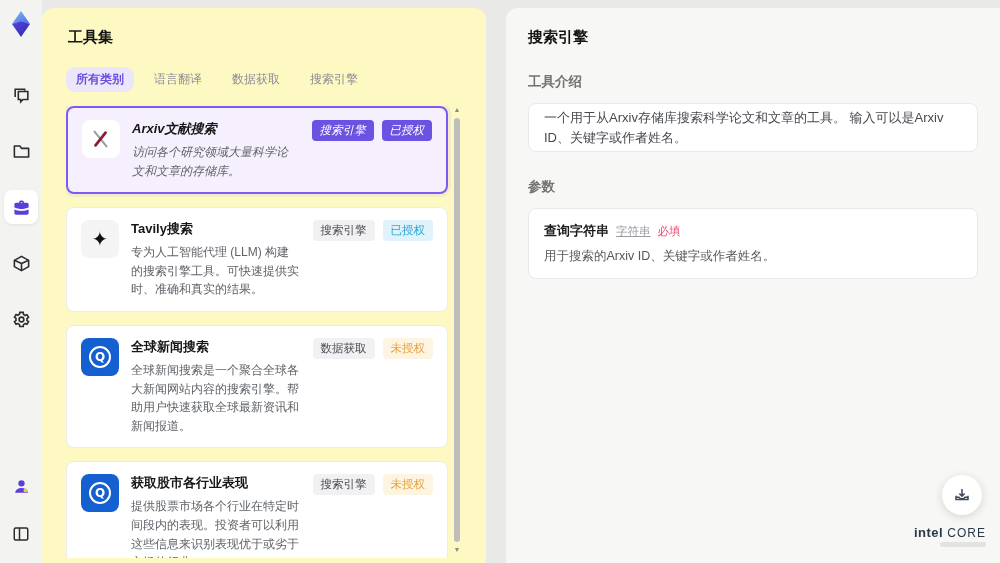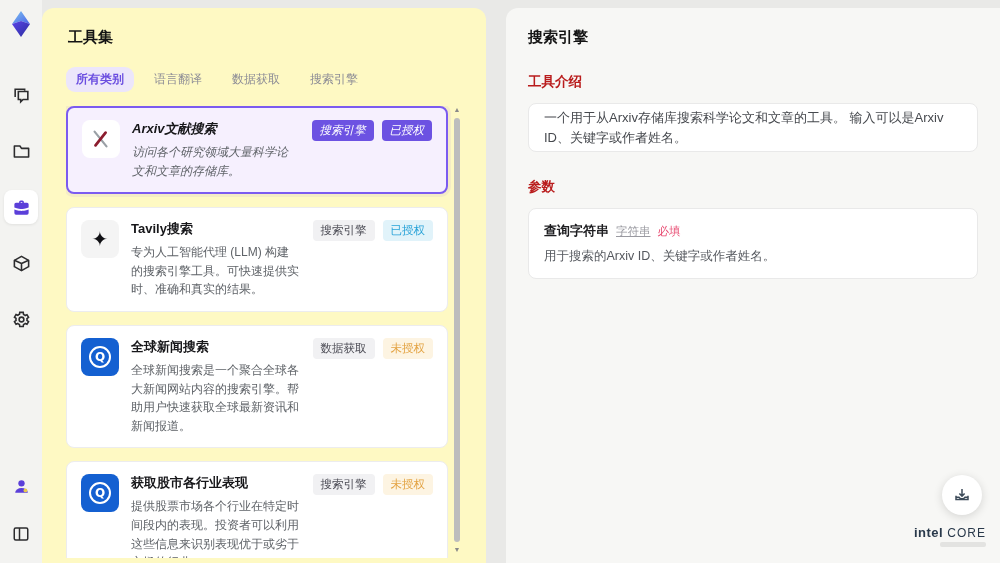--- a/index.html
+++ b/index.html
@@ -75,21 +75,21 @@
   .vscroll .arrow.up { top:0; }
   .vscroll .arrow.down { bottom:4px; }
   .vscroll .thumb { position:absolute; left:2px; top:12px; width:6px; height:424px; background:#bdbdbd; border-radius:3px; }
 
   
   .detail-panel {
     position:absolute; left:506px; top:8px; width:494px; height:555px;
     background:#f7f7f5; border-radius:12px 0 0 0; padding:18px 22px;
   }
   .detail-title { font-size:15px; font-weight:bold; color:#141414; margin:2px 0 26px 0; }
-  .section-h { font-size:13.5px; font-weight:bold; color:#b91c1c; margin-bottom:12px; }
+  .section-h { font-size:13.5px; font-weight:bold; color:#737373; margin-bottom:12px; }
   .intro-box {
     background:#fff; border:1px solid #e9e9e9; border-radius:8px;
     padding:4px 15px; font-size:13px; color:#46494e; line-height:1.5; margin-bottom:26px;
   }
   .param-box {
     background:#fff; border:1px solid #e9e9e9; border-radius:8px;
     padding:13px 15px;
   }
   .param-head { display:flex; align-items:center; gap:7px; margin-bottom:8px; }
   .param-name { font-size:13px; font-weight:bold; color:#1d1d20; }

